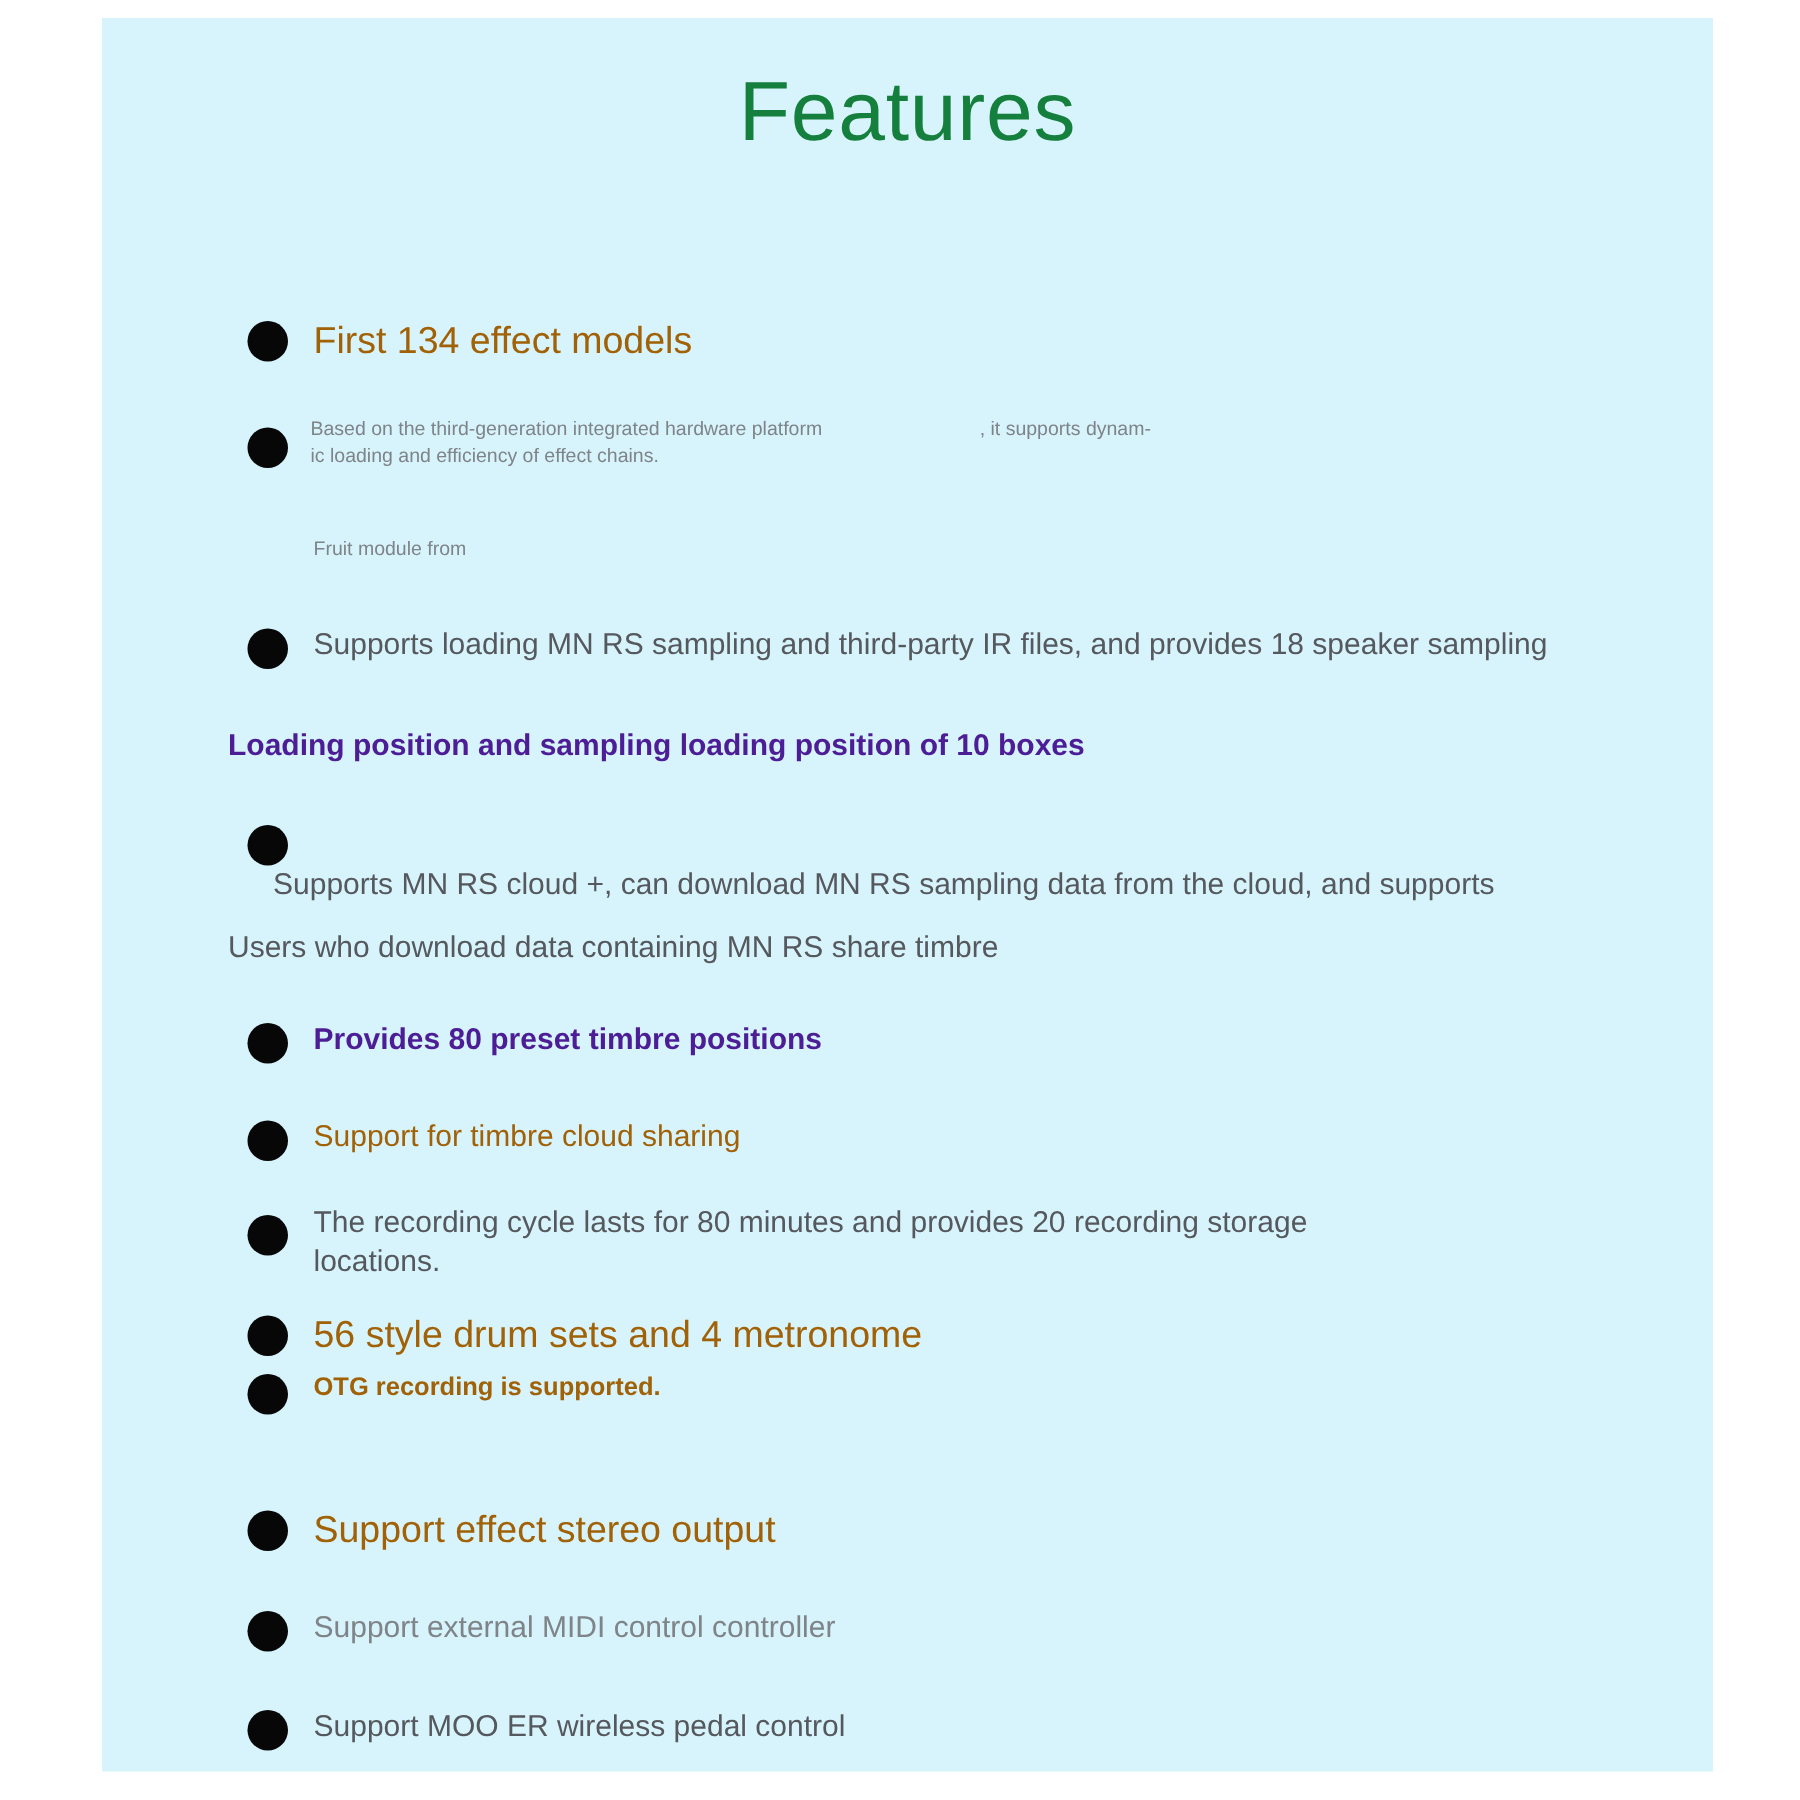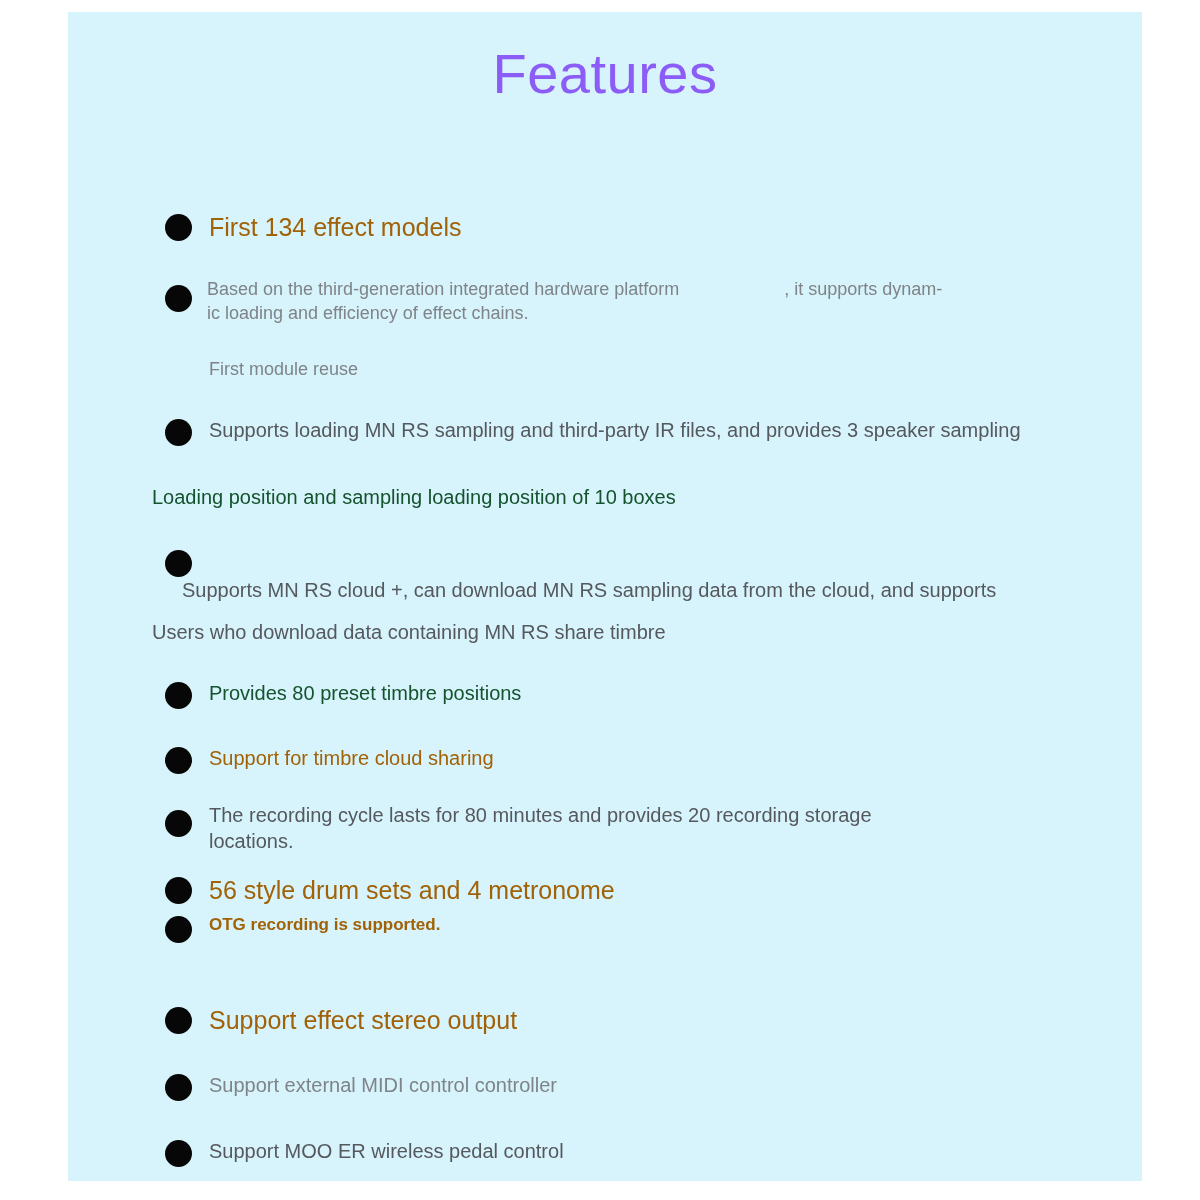--- a/index.html
+++ b/index.html
@@ -25,21 +25,21 @@
   }
 
   #page-title {
     position: absolute;
     left: 0;
     top: 34px;
     width: 1074px;
     text-align: center;
     font-size: 56px;
     font-weight: 400;
-    color: #8b5cf6;
+    color: #15803d;
     letter-spacing: 0.5px;
     line-height: 1;
   }
 
   .feature-row {
     position: absolute;
     display: flex;
     align-items: flex-start;
   }
 
@@ -59,26 +59,26 @@
 
   .row-text {
     margin-left: 17px;
     white-space: pre-wrap;
   }
 
   
   .tone-dark   { color: #a16207; }
   .tone-mid    { color: #55595e; }
   .tone-grey   { color: #7e8488; }
-  .tone-faint  { color: #14532d; }
+  .tone-faint  { color: #4c1d95; font-weight: bold; }
 
   
   .sz-lg  { font-size: 25px; line-height: 1.25; }
   .sz-md  { font-size: 20px; line-height: 1.32; }
-  .sz-sm  { font-size: 18px; line-height: 1.35; }
+  .sz-sm  { font-size: 13px; line-height: 1.35; }
   .sz-xs  { font-size: 17px; line-height: 1.3; font-weight: 600; }
 
   .gap-word {
     display: inline-block;
     width: 105px;
   }
 </style>
 </head>
 <body>
 
@@ -92,26 +92,26 @@
   </div>
 
   <div class="feature-row" style="left:97px; top:265px; width:960px;">
     <span class="bullet-dot" style="margin-top:8px;"></span>
     <span class="row-text sz-sm tone-grey" style="margin-left:15px;"><span>Based on the third-generation integrated hardware platform</span><span class="gap-word"></span><span>, it supports dynam-
 ic loading and efficiency of effect chains.</span></span>
   </div>
 
   <div class="feature-row" style="left:97px; top:345px; width:700px;">
     <span class="bullet-spacer"></span>
-    <span class="row-text sz-sm tone-grey">First module reuse</span>
+    <span class="row-text sz-sm tone-grey">Fruit module from</span>
   </div>
 
   <div class="feature-row" style="left:97px; top:405px; width:960px;">
     <span class="bullet-dot"></span>
-    <span class="row-text sz-md tone-mid">Supports loading MN RS sampling and third-party IR files, and provides 3 speaker sampling</span>
+    <span class="row-text sz-md tone-mid">Supports loading MN RS sampling and third-party IR files, and provides 18 speaker sampling</span>
   </div>
 
   <div class="feature-row" style="left:84px; top:472px; width:800px;">
     <span class="row-text sz-md tone-faint" style="margin-left:0;">Loading position and sampling loading position of 10 boxes</span>
   </div>
 
   <div class="feature-row" style="left:97px; top:536px; width:960px;flex-direction:column;">
     <span class="bullet-dot"></span>
     <span class="row-text sz-md tone-mid">Supports MN RS cloud +, can download MN RS sampling data from the cloud, and supports</span>
   </div>

